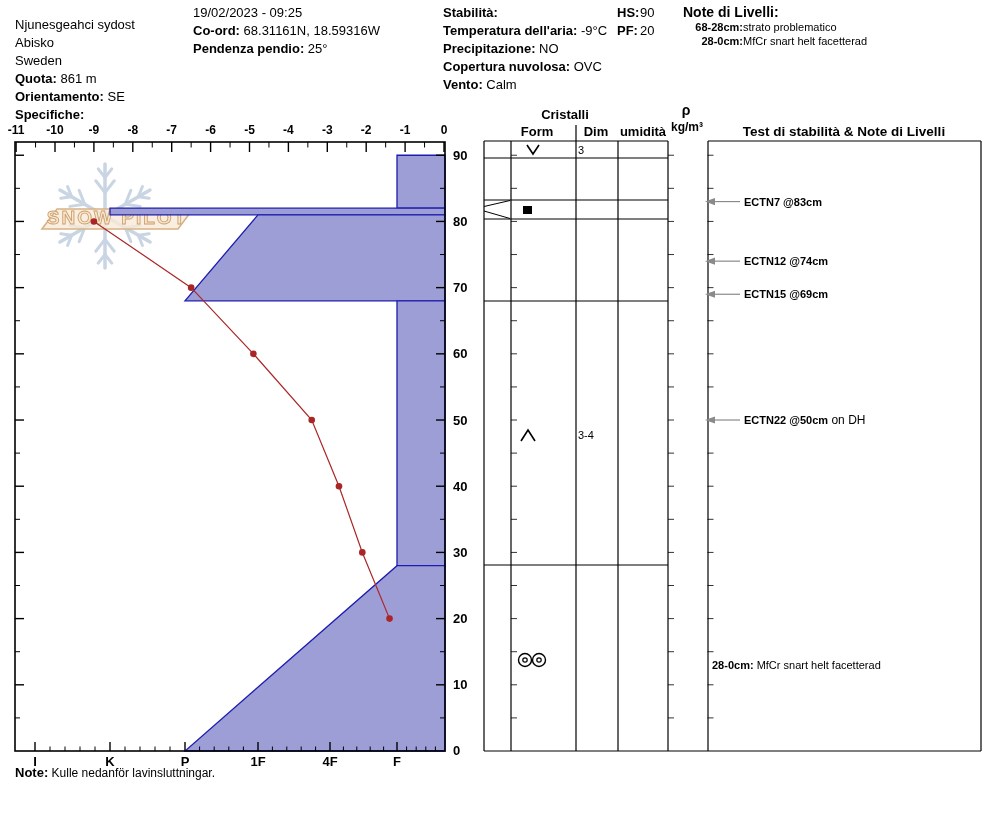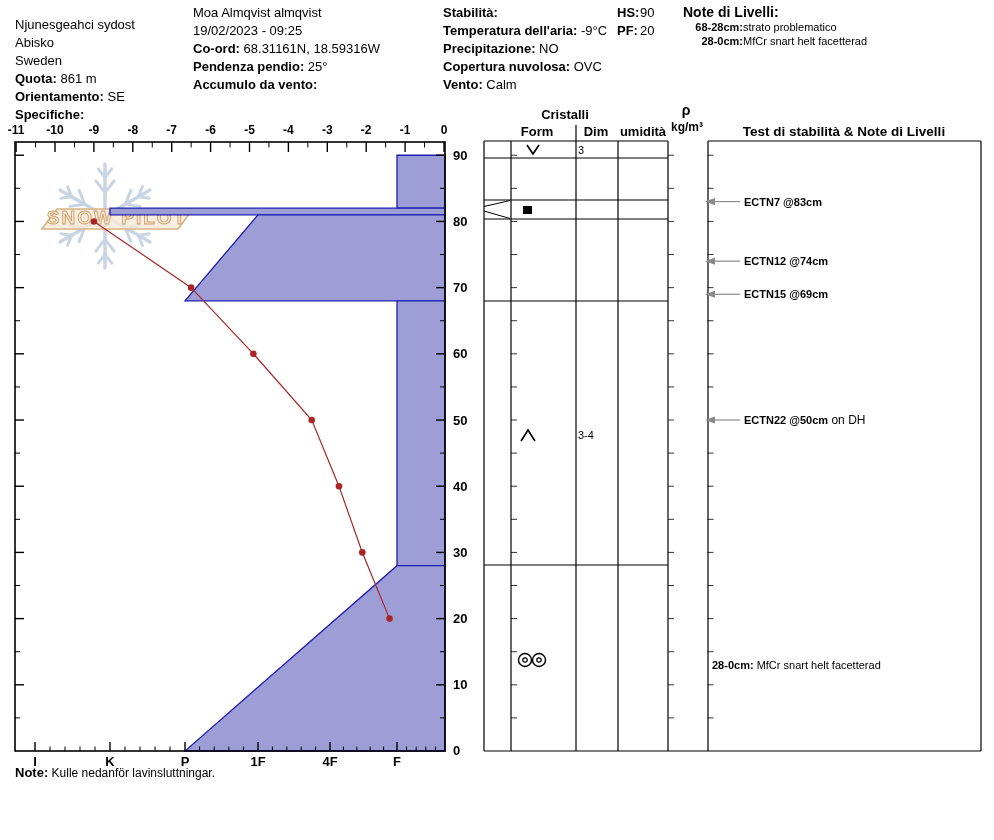--- a/index.html
+++ b/index.html
@@ -21,25 +21,23 @@
 <div class="h-col" id="loc-col" style="left:15px;top:16px">
   <div class="ln">Njunesgeahci sydost</div>
   <div class="ln">Abisko</div>
   <div class="ln">Sweden</div>
   <div class="ln"><b>Quota:</b> <span>861 m</span></div>
   <div class="ln"><b>Orientamento:</b> <span>SE</span></div>
   <div class="ln"><b>Specifiche:</b></div>
 </div>
 
 <div class="h-col" id="obs-col" style="left:193px;top:4px">
-  <div class="ln">Moa Almqvist almqvist</div>
   <div class="ln">19/02/2023 - 09:25</div>
   <div class="ln"><b>Co-ord:</b> <span>68.31161N, 18.59316W</span></div>
   <div class="ln"><b>Pendenza pendio:</b> <span>25°</span></div>
-  <div class="ln"><b>Accumulo da vento:</b></div>
 </div>
 
 <div class="h-col" id="wx-col" style="left:443px;top:4px;width:238px">
   <div class="ln"><b>Stabilità:</b>
     <b class="abs" style="left:174px">HS:</b>
     <span class="abs" style="left:197px">90</span></div>
   <div class="ln"><b>Temperatura dell'aria:</b> <span>-9°C</span>
     <b class="abs" style="left:174px">PF:</b>
     <span class="abs" style="left:197px">20</span></div>
   <div class="ln"><b>Precipitazione:</b> <span>NO</span></div>

